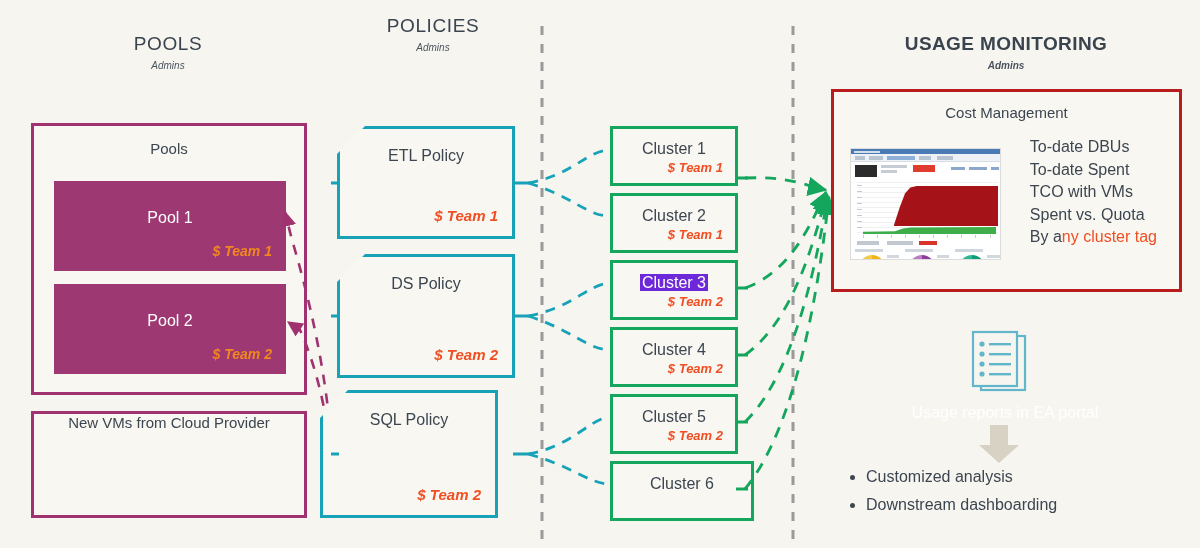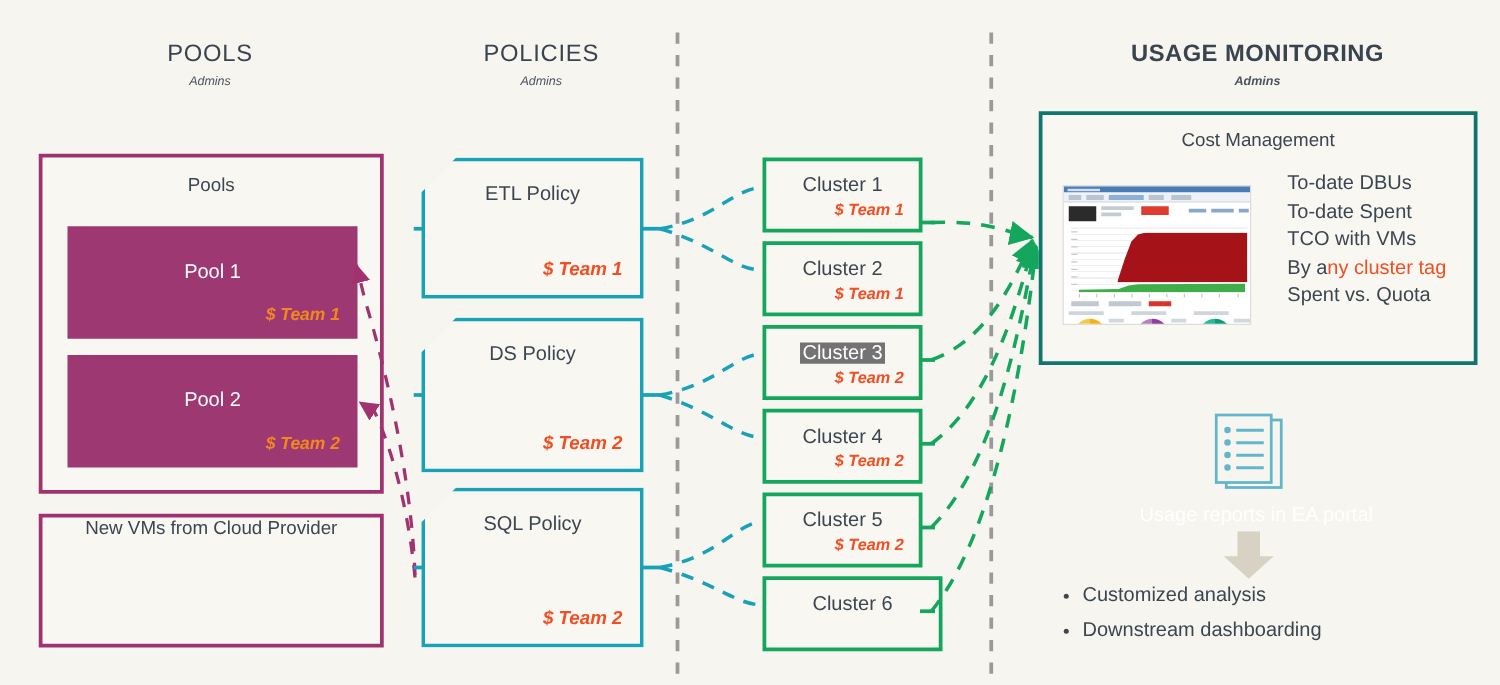--- a/index.html
+++ b/index.html
@@ -73,32 +73,32 @@
   
   .cluster{
     position:absolute;box-sizing:border-box;
     border:3px solid #13a65c;background:#f9f7f2;
   }
   .cluster .nm{
     position:absolute;left:0;right:0;top:11px;text-align:center;
     font-size:16px;color:#3c4650;
   }
   .cluster .nm span.hl{
-    background:#737373;color:#ffffff;padding:0 2px;
+    background:#6d28d9;color:#ffffff;padding:0 2px;
   }
   .cluster .tm{
     position:absolute;right:12px;bottom:8px;
     color:#f04e23;font-size:13px;font-weight:700;font-style:italic;
     white-space:nowrap;
   }
 
   
   .mon-box{
     position:absolute;box-sizing:border-box;
-    border:3px solid #0f766e;background:#f9f7f2;
+    border:3px solid #b91c1c;background:#f9f7f2;
   }
   .mon-title{
     position:absolute;left:0;right:0;top:12px;text-align:center;
     font-size:15px;color:#3c4650;
   }
   .mon-list{
     position:absolute;right:22px;top:44px;
     font-size:16px;line-height:22.5px;color:#3c4650;text-align:left;
   }
   .mon-list .orange{color:#f04e23;}
@@ -158,21 +158,21 @@
 
   <svg class="abs" style="left:0;top:0;width:1200px;height:548px;pointer-events:none">
     <line x1="542" y1="26" x2="542" y2="540" stroke="#9a9a9a" stroke-width="3" stroke-dasharray="9 9"></line>
     <line x1="793" y1="26" x2="793" y2="540" stroke="#9a9a9a" stroke-width="3" stroke-dasharray="9 9"></line>
   </svg>
 
   <div class="abs colhead" style="left:48px;top:32px;width:240px;">
     <div class="t">POOLS</div>
     <div class="s">Admins</div>
   </div>
-  <div class="abs colhead" style="left:313px;top:32px;width:240px;text-align:center;">
+  <div class="abs colhead" style="left:313px;top:14px;width:240px;text-align:center;">
     <div class="t">POLICIES</div>
     <div class="s">Admins</div>
   </div>
   <div class="abs colhead" style="left:886px;top:32px;width:240px;">
     <div class="t bold">USAGE MONITORING</div>
     <div class="s bold">Admins</div>
   </div>
 
   <div class="abs pools-outer" style="left:31px;top:123px;width:276px;height:272px;">
     <div class="pools-label">Pools</div>
@@ -208,21 +208,21 @@
   <div class="abs policy" style="left:337px;top:126px;width:178px;height:113px;">
     <div class="policy-nm">ETL Policy</div>
     <div class="policy-tm">$ Team 1</div>
   </div>
 
   <div class="abs policy" style="left:337px;top:254px;width:178px;height:124px;">
     <div class="policy-nm">DS Policy</div>
     <div class="policy-tm">$ Team 2</div>
   </div>
 
-  <div class="abs policy" style="left:337px;top:390px;width:178px;height:128px;">
+  <div class="abs policy" style="left:320px;top:390px;width:178px;height:128px;">
     <div class="policy-nm">SQL Policy</div>
     <div class="policy-tm">$ Team 2</div>
   </div>
 
   <svg class="abs" style="left:0;top:0;width:1200px;height:548px;pointer-events:none">
 
     <line x1="331" y1="183" x2="339" y2="183" stroke="#17a2b8" stroke-width="3"></line>
     <line x1="331" y1="316" x2="339" y2="316" stroke="#17a2b8" stroke-width="3"></line>
     <line x1="331" y1="454" x2="339" y2="454" stroke="#17a2b8" stroke-width="3"></line>
 
@@ -354,22 +354,22 @@
         <div class="dleg" style="left:132px;top:6px;width:14px">
           <i></i>
         </div>
       </div>
     </div>
 
     <div class="mon-list">
       <div>To-date DBUs</div>
       <div>To-date Spent</div>
       <div>TCO with VMs</div>
+      <div>Spent vs. Quota</div>
       <div><span>By a</span><span class="orange">ny cluster tag</span></div>
-      <div>Spent vs. Quota</div>
     </div>
   </div>
 
   <svg class="abs" style="left:963px;top:330px;width:70px;height:68px;">
     <rect x="18" y="6" width="44" height="54" fill="#f7f5f0" stroke="#62b6cb" stroke-width="2.2"></rect>
     <rect x="10" y="2" width="44" height="54" fill="#f7f5f0" stroke="#62b6cb" stroke-width="2.2"></rect>
     <circle cx="19" cy="14" r="2.6" fill="#62b6cb"></circle>
       <rect x="26" y="13" width="22" height="2.4" fill="#62b6cb"></rect>
     <circle cx="19" cy="24" r="2.6" fill="#62b6cb"></circle>
       <rect x="26" y="23" width="22" height="2.4" fill="#62b6cb"></rect>

